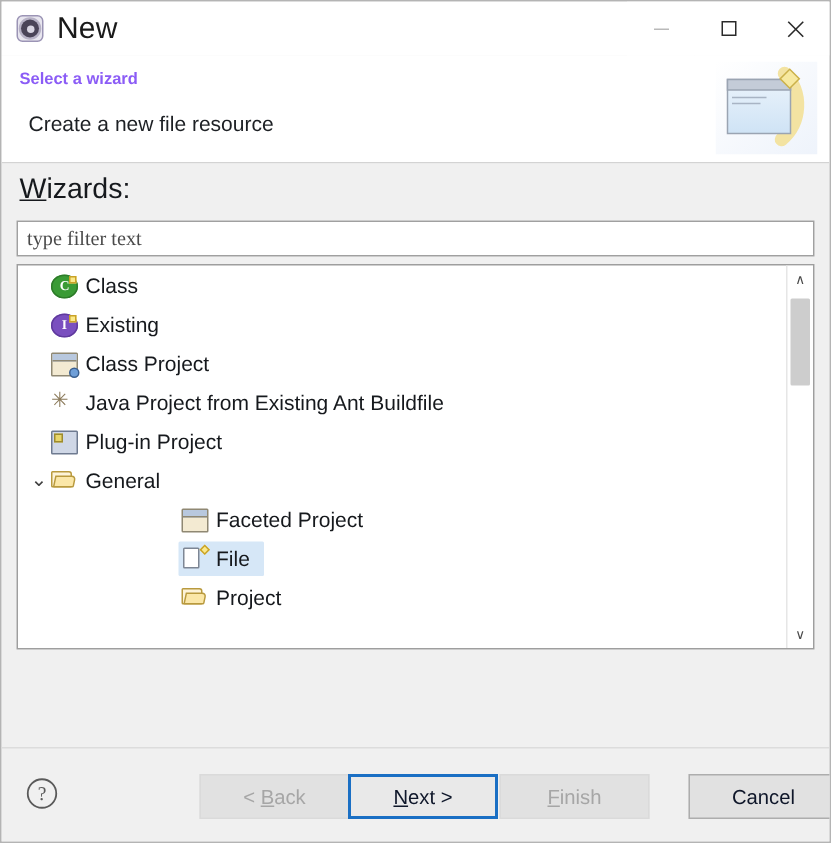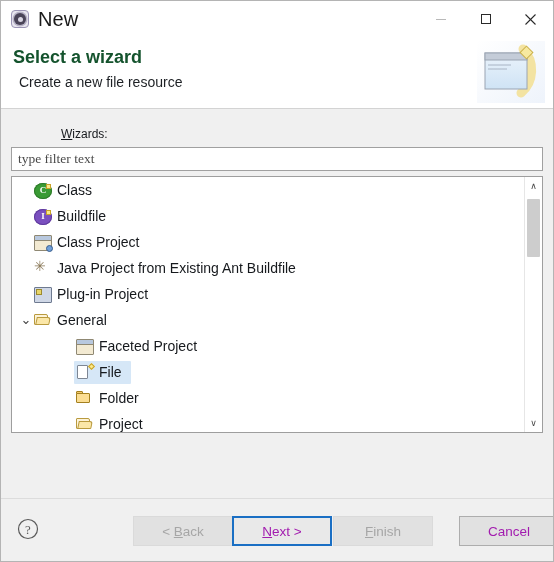--- a/index.html
+++ b/index.html
@@ -95,23 +95,23 @@
     left: 0; top: 36px;
     width: 552px;
     height: 72px;
     background: #ffffff;
     border-bottom: 1px solid #d3d3d3;
     box-sizing: border-box;
   }
   .header-title {
     position: absolute;
     left: 12px; top: 10px;
-    font-size: 18px;
+    font-size: 11px;
     font-weight: bold;
-    color: #14532d;
+    color: #8b5cf6;
   }
   .header-sub {
     position: absolute;
     left: 18px; top: 37px;
     font-size: 14px;
     color: #1d2024;
   }
   .banner {
     position: absolute;
     right: 8px; top: 4px;
@@ -121,24 +121,23 @@
   
   .body {
     position: absolute;
     left: 0; top: 108px;
     width: 552px;
     height: 389px;
     background: #f0f0f0;
   }
   .wizards-label {
     position: absolute;
-    left: 12px; top: 18px;
-    font-size: 12px;
+    left: 12px; top: 7px;
+    font-size: 19px;
     color: #16191d;
-    margin-left: 48px;
   }
   .wizards-label .mn { text-decoration: underline; }
 
   .filter-input {
     position: absolute;
     left: 10px; top: 38px;
     width: 532px;
     height: 24px;
     box-sizing: border-box;
     border: 1px solid #a0a0a0;
@@ -207,21 +206,21 @@
     background: #d6e7f7;
     border-radius: 1px;
     padding: 1px 5px 1px 2px;
     margin-left: -2px;
   }
   .sel-wrap .rlabel { background: none; padding: 0; margin: 0; }
 
   
   .ind0 { padding-left: 6px; }
   .ind1b { padding-left: 6px; }
-  .ind2 { padding-left: 48px; }
+  .ind2 { padding-left: 48px; margin-left: 45px; }
 
   
   .ic-class, .ic-interface {
     width: 14px; height: 14px;
     border-radius: 50%;
     margin-top: 1px;
     position: relative;
     font-size: 9px;
     color: #ffffff;
     font-weight: bold;
@@ -426,21 +425,21 @@
     justify-content: center;
   }
   .btn {
     position: absolute;
     top: 17px;
     width: 100px;
     height: 30px;
     box-sizing: border-box;
     font-family: "Liberation Sans", sans-serif;
     font-size: 13.5px;
-    color: #a21caf;
+    color: #0f172a;
     background: #e1e1e1;
     border: 1px solid #cccccc;
     display: flex;
     align-items: center;
     justify-content: center;
     padding: 0;
     border-radius: 0;
   }
   .btn.disabled { color: #a6a6a6; background: #e1e1e1; border-color: #dadada; }
   .btn.enabled  { background: #e1e1e1; border: 1px solid #adadad; }
@@ -523,21 +522,21 @@
             <div class="twisty"></div>
             <div style="display: flex; align-items: center;">
               <div class="ricon ic-class">C</div>
               <div class="rlabel">Class</div>
             </div>
           </div>
           <div class="row ind0">
             <div class="twisty"></div>
             <div style="display: flex; align-items: center;">
               <div class="ricon ic-interface">I</div>
-              <div class="rlabel">Buildfile</div>
+              <div class="rlabel">Existing</div>
             </div>
           </div>
           <div class="row ind0">
             <div class="twisty"></div>
             <div style="display: flex; align-items: center;">
               <div class="ricon ic-folderproj ic-javaproj"></div>
               <div class="rlabel">Class Project</div>
             </div>
           </div>
           <div class="row ind0">
@@ -566,27 +565,20 @@
             <div style="display: flex; align-items: center;">
               <div class="ricon ic-folderproj"></div>
               <div class="rlabel">Faceted Project</div>
             </div>
           </div>
           <div class="row ind2 selected">
             <div class="twisty"></div>
             <div class="sel-wrap" style="display: flex; align-items: center;">
               <div class="ricon ic-file"></div>
               <div class="rlabel">File</div>
-            </div>
-          </div>
-          <div class="row ind2">
-            <div class="twisty"></div>
-            <div style="display: flex; align-items: center;">
-              <div class="ricon ic-folder-closed"></div>
-              <div class="rlabel">Folder</div>
             </div>
           </div>
           <div class="row ind2">
             <div class="twisty"></div>
             <div style="display: flex; align-items: center;">
               <div class="ricon ic-folder-open"></div>
               <div class="rlabel">Project</div>
             </div>
           </div>
         </div>

